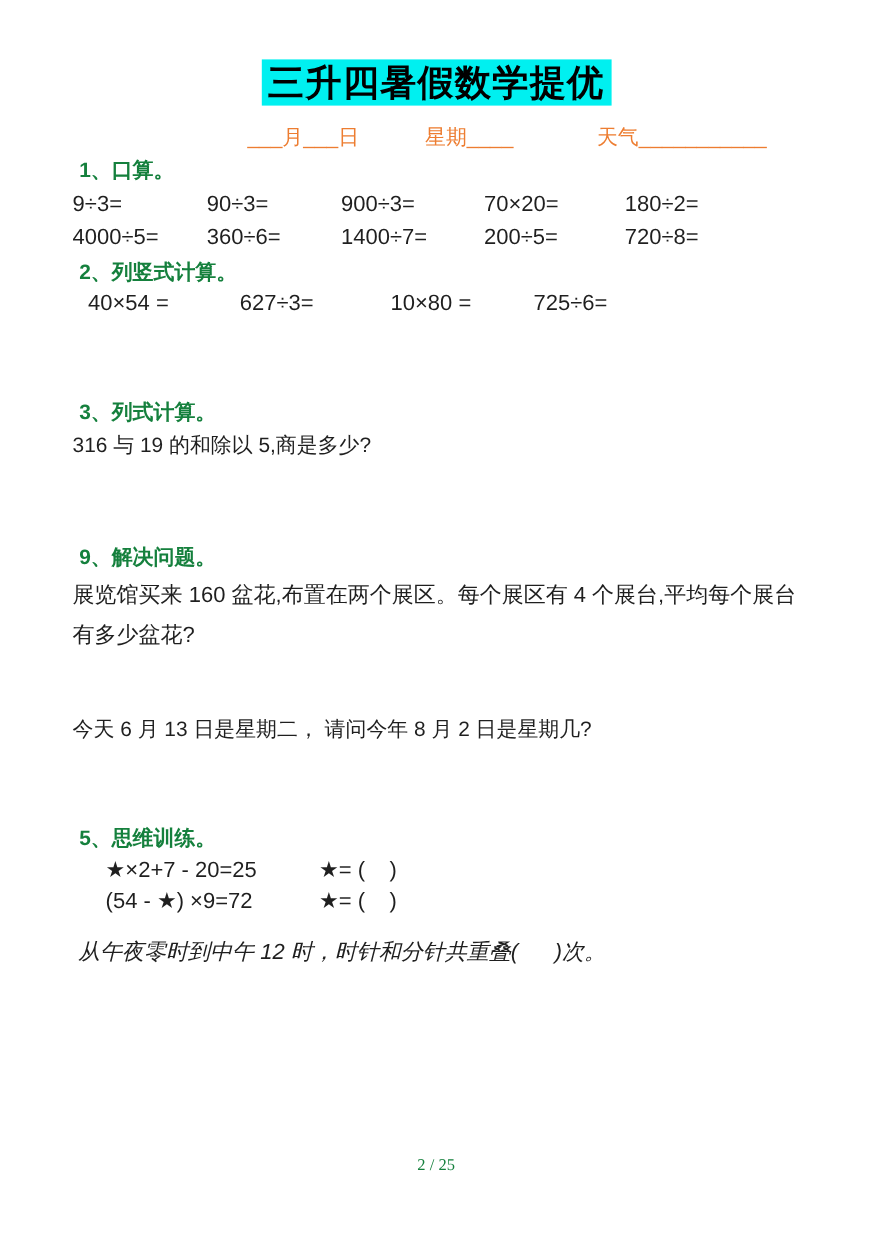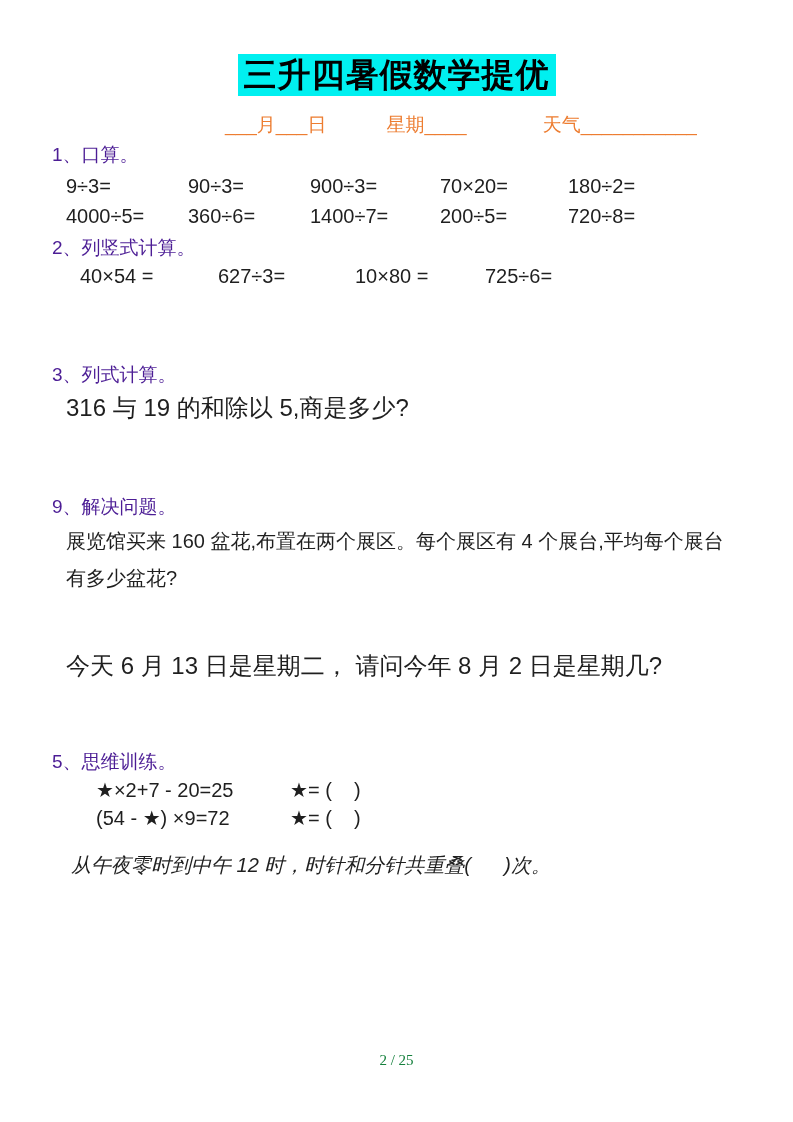--- a/index.html
+++ b/index.html
@@ -33,23 +33,23 @@
     display: flex;
     color: #ed7d31;
     font-size: 19px;
     white-space: pre;
   }
   .date-line span:nth-child(2) { margin-left: 60px; }
   .date-line span:nth-child(3) { margin-left: 76px; }
 
   
   .sec-heading {
-    left: 52px;
-    color: #4c1d95;
-    font-weight: normal;
+    left: 72px;
+    color: #15803d;
+    font-weight: bold;
     font-size: 19px;
     white-space: pre;
   }
 
   
   .oral-row {
     left: 66px; width: 690px;
     display: grid;
     grid-template-columns: 122px 122px 130px 128px auto;
     font-size: 20px;
@@ -59,21 +59,21 @@
   
   .s2-row {
     left: 80px; width: 660px;
     display: grid;
     grid-template-columns: 138px 137px 130px auto;
     font-size: 20px;
     white-space: pre;
   }
 
   
-  .line { left: 66px; font-size: 24px; white-space: pre; }
+  .line { left: 66px; font-size: 19px; white-space: pre; }
   .para { left: 66px; width: 666px; font-size: 20px; line-height: 37px; }
 
   
   .star-row {
     left: 96px; width: 500px;
     display: grid;
     grid-template-columns: 194px auto;
     font-size: 20px;
     white-space: pre;
   }

